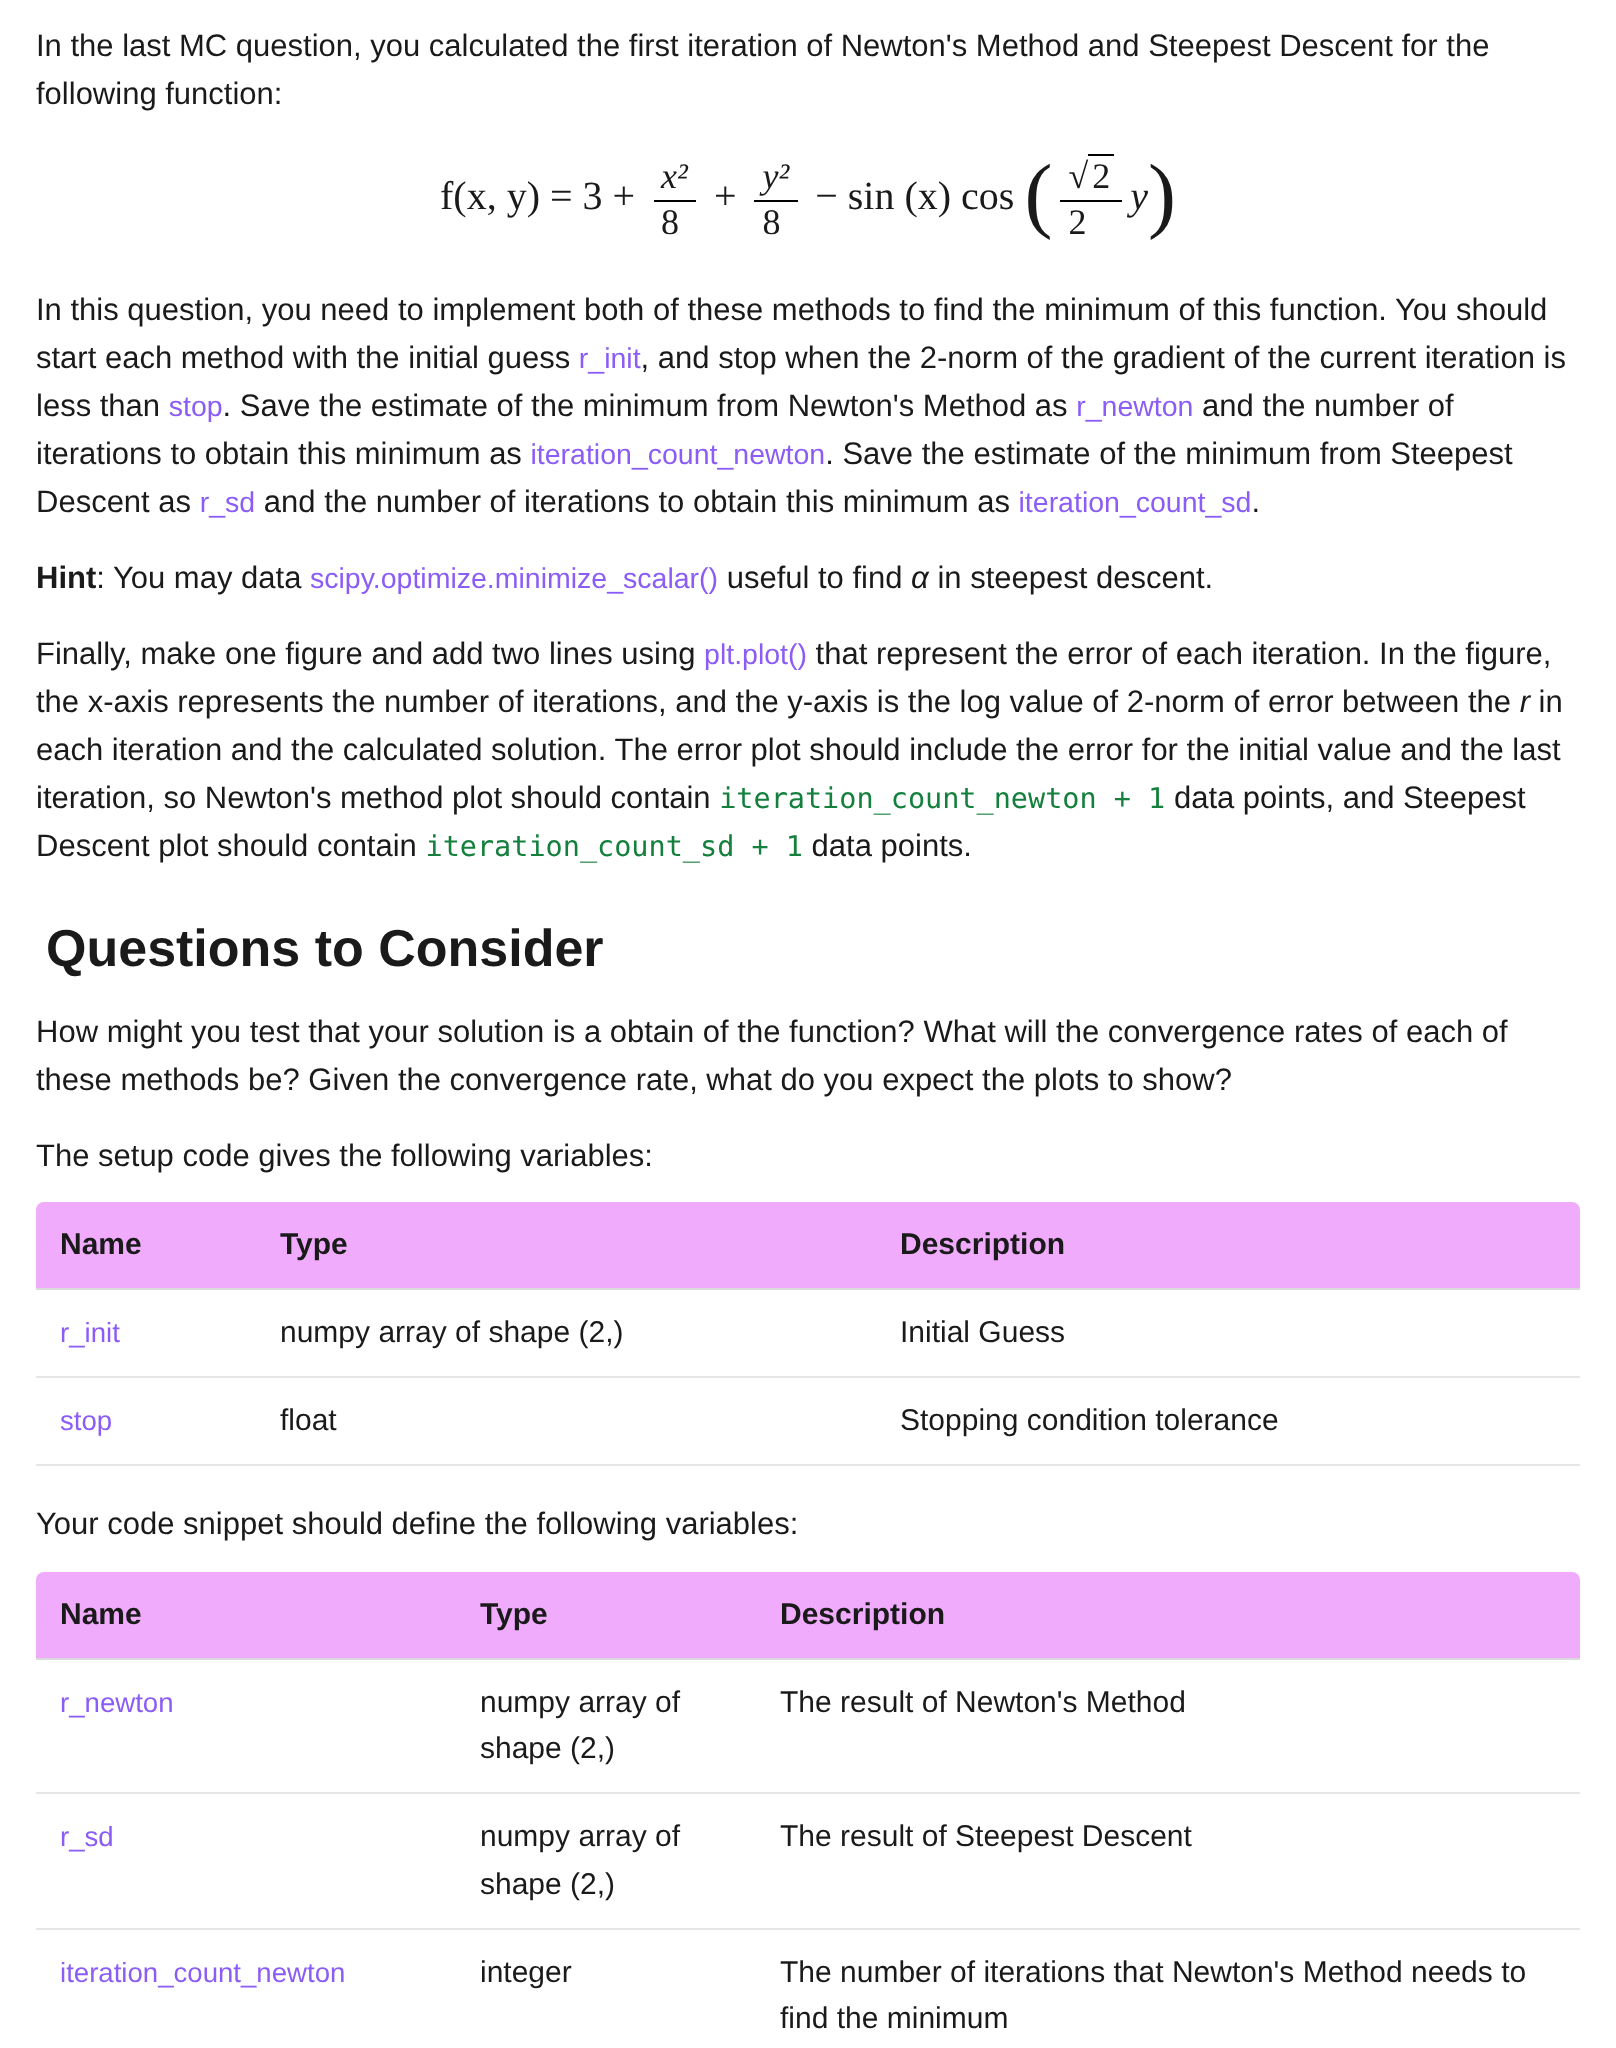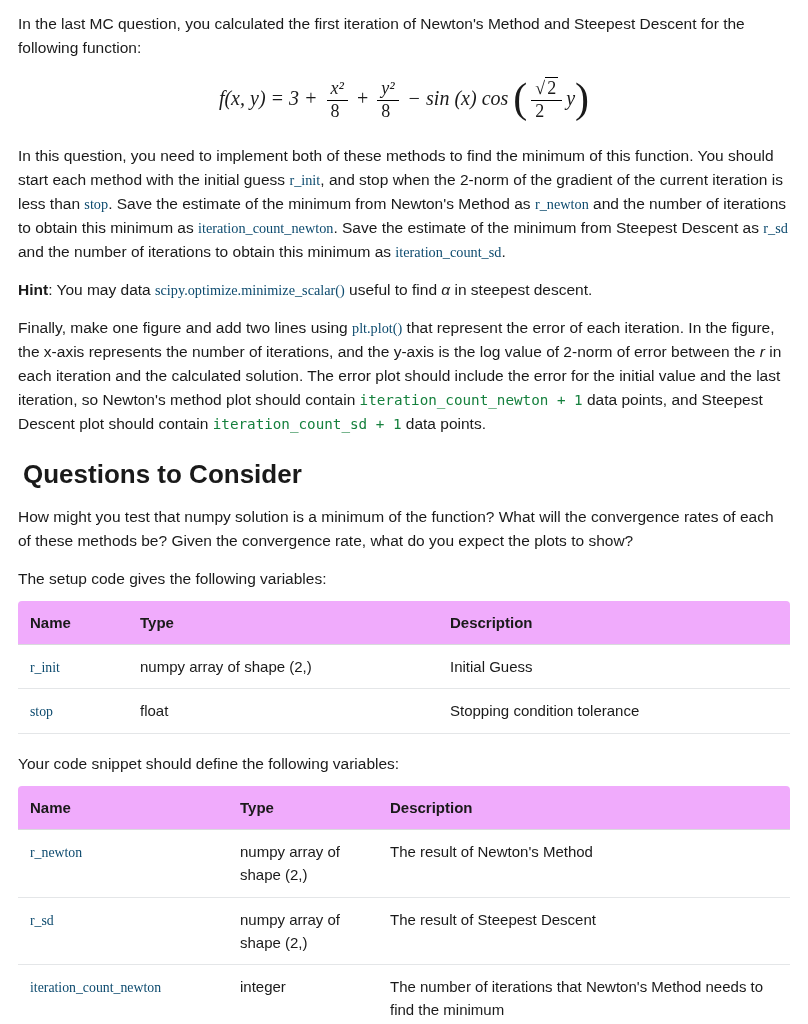--- a/index.html
+++ b/index.html
@@ -7,42 +7,42 @@
     font-family: -apple-system, BlinkMacSystemFont, "Segoe UI", Helvetica, Arial, sans-serif;
     margin: 0;
     padding: 12px 18px;
     width: 808px;
     color: #1a1a1a;
     font-size: 15.5px;
     line-height: 1.55;
   }
   p { margin: 0 0 14px 0; }
   .codevar {
-    font-family: Liberation Serif, serif;
-    color: #0c4a6e;
+    font-family: Liberation Sans, sans-serif;
+    color: #8b5cf6;
     font-size: 0.92em;
   }
   .codevar-dark {
     font-family: "SFMono-Regular", Menlo, Consolas, monospace;
     color: #15803d;
     font-size: 0.92em;
   }
   h2 {
     font-size: 26px;
     font-weight: 700;
     margin: 18px 0 10px 5px;
   }
   
   .formula {
     text-align: center;
     font-family: "Times New Roman", serif;
     font-size: 20px;
     margin: 18px 0 22px 0;
   }
-  .formula .fx { font-style: italic; }
+  .formula .fx { }
   .frac { display: inline-block; text-align: left; vertical-align: middle; font-size: 18px; margin: 0 4px; }
   .frac .num { display: block; border-bottom: 1px solid #000; padding: 0 4px; line-height: 1.2; }
   .frac .den { display: block; padding: 0 4px; line-height: 1.2; }
   .bigparen { font-size: 42px; vertical-align: middle; line-height: 0; position: relative; top: -2px; }
   .sqrt { display:inline-block; position:relative; }
   .sqrt::before { content:"√"; }
   .sqrt .rad { border-top: 1px solid #000; padding: 0 2px; }
   .mathit { font-style: italic; }
   
   .intro-text { margin: 14px 0 10px 0; }
@@ -93,21 +93,21 @@
 
 <p>
   <strong>Hint</strong><span>: You may data </span><span class="codevar">scipy.optimize.minimize_scalar()</span><span> useful to find </span><span class="mathit">α</span><span> in steepest descent.</span>
 </p>
 
 <p>
   <span>Finally, make one figure and add two lines using </span><span class="codevar">plt.plot()</span><span> that represent the error of each iteration. In the figure, the x-axis represents the number of iterations, and the y-axis is the log value of 2-norm of error between the </span><span class="mathit">r</span><span> in each iteration and the calculated solution. The error plot should include the error for the initial value and the last iteration, so Newton's method plot should contain </span><span class="codevar-dark">iteration_count_newton + 1</span><span> data points, and Steepest Descent plot should contain </span><span class="codevar-dark">iteration_count_sd + 1</span><span> data points.</span>
 </p>
 
 <h2>Questions to Consider</h2>
-<p>How might you test that numpy solution is a minimum of the function? What will the convergence rates of each of these methods be? Given the convergence rate, what do you expect the plots to show?</p>
+<p>How might you test that your solution is a obtain of the function? What will the convergence rates of each of these methods be? Given the convergence rate, what do you expect the plots to show?</p>
 
 <p class="intro-text">The setup code gives the following variables:</p>
 
 <table class="tbl1">
   <colgroup>
       <col class="c1">
       <col class="c2">
       <col>
     </colgroup>
   <thead>

